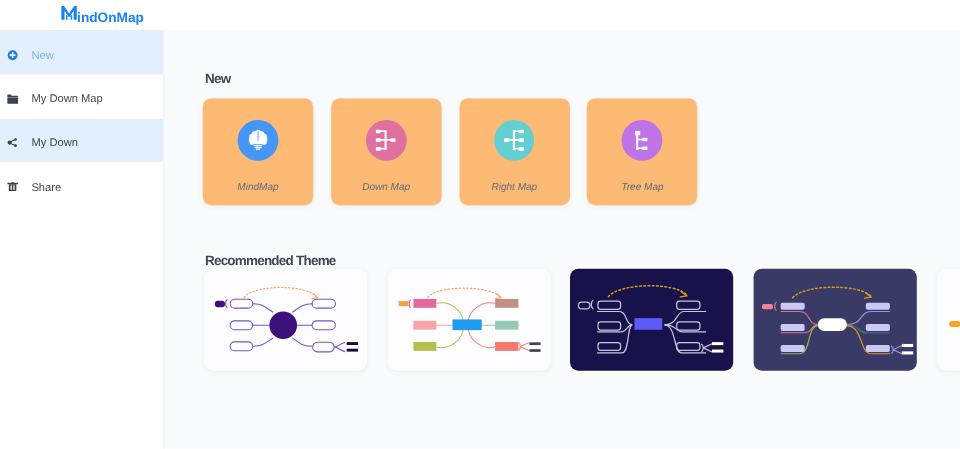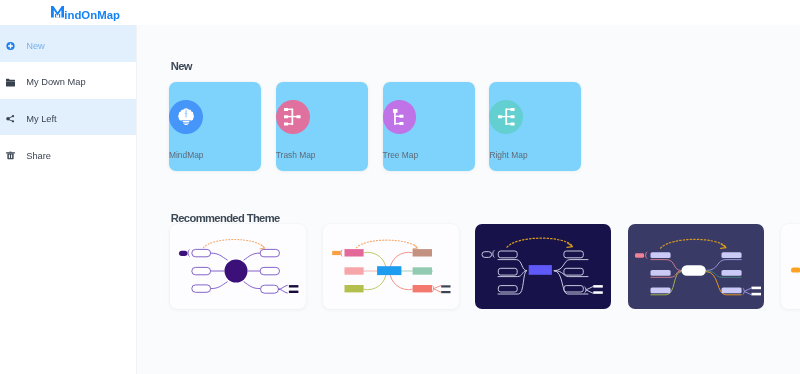--- a/index.html
+++ b/index.html
@@ -21,22 +21,22 @@
   .nav-item.selected .nav-label { color:#78b2ee; }
   .nav-icon { width:9px; height:9px; margin-right:11.6px; display:flex; align-items:center; justify-content:center; flex:none; }
 
   
   .main { position:absolute; left:136px; top:25px; width:664px; height:349px; background:#fafbfc; border-left:1px solid #f0f2f5; }
   .sect-title { font-size:11.2px; font-weight:bold; color:#3d4856; letter-spacing:-0.62px; }
   #new-title { position:absolute; left:33.8px; top:35.2px; }
   #theme-title { position:absolute; left:33.8px; top:187px; }
 
   .new-cards { position:absolute; left:32px; top:57px; display:flex; gap:14.8px; }
-  .new-card { width:92px; height:89px; background:#7dd3fc; border-radius:7px; box-shadow:0 1px 4px rgba(40,60,90,.055), 0 0 0 .6px rgba(40,60,90,.025);
-              display:flex; flex-direction:column; align-items:flex-start; cursor:pointer; }
+  .new-card { width:92px; height:89px; background:#fdba74; border-radius:7px; box-shadow:0 1px 4px rgba(40,60,90,.055), 0 0 0 .6px rgba(40,60,90,.025);
+              display:flex; flex-direction:column; align-items:center; cursor:pointer;font-style:italic; }
   .new-card .circ { width:33.8px; height:33.8px; border-radius:50%; margin-top:18.1px; display:flex; align-items:center; justify-content:center; }
   .new-card .lbl { font-size:8.4px; color:#5f6a78; margin-top:16px; white-space:nowrap; }
 
   .theme-cards { position:absolute; left:32.8px; top:199px; display:flex; gap:16.8px; }
   .theme-card { width:136px; height:85px; border-radius:7px; overflow:hidden; position:relative; cursor:pointer; }
   .theme-card.light { background:#fdfcfe; box-shadow:0 1px 4px rgba(40,60,90,.055), 0 0 0 .6px rgba(40,60,90,.02); }
   .theme-card svg { display:block; }
 </style>
 </head>
 <body>
@@ -77,21 +77,21 @@
     </div>
     <div class="nav-item active">
       <span class="nav-icon">
         <svg width="11.6" height="9.6" viewBox="0 0 116 96">
           <path d="M34 40 L88 16 M34 58 L88 80" stroke="#39414d" stroke-width="11" fill="none" stroke-linecap="round"></path>
           <circle cx="26" cy="48" r="23" fill="#39414d"></circle>
           <circle cx="90" cy="15" r="14.5" fill="#39414d"></circle>
           <circle cx="90" cy="81" r="14.5" fill="#39414d"></circle>
         </svg>
       </span>
-      <span class="nav-label">My Left</span>
+      <span class="nav-label">My Down</span>
     </div>
     <div class="nav-item">
       <span class="nav-icon">
         <svg width="9.9" height="9.8" viewBox="0 0 99 98">
           <path d="M38 2 h23 v8 h-23 z" fill="#39414d"></path>
           <rect x="1" y="10" width="97" height="12" rx="2" fill="#39414d"></rect>
           <path d="M15 23 h69 v54 a8 8 0 0 1 -8 8 h-53 a8 8 0 0 1 -8 -8 z" fill="#39414d"></path>
           <rect x="31" y="34" width="12" height="40" fill="#fff"></rect>
           <rect x="56" y="34" width="12" height="40" fill="#fff"></rect>
         </svg>
@@ -141,56 +141,56 @@
               <rect x="0" y="146" width="41" height="30" rx="3"></rect>
               <rect x="36" y="6" width="52" height="14"></rect>
               <rect x="36" y="79" width="52" height="14"></rect>
               <rect x="36" y="152" width="52" height="14"></rect>
               <rect x="75" y="6" width="17" height="164" rx="3"></rect>
               <rect x="88" y="79" width="42" height="14"></rect>
               <rect x="125" y="73" width="41" height="30" rx="3"></rect>
             </g>
           </svg>
         </span>
-        <span class="lbl">Trash Map</span>
-      </div>
-
-      <div class="new-card">
-        <span class="circ" style="background:#bf73e6">
-          <svg width="12.9" height="16.3" viewBox="0 0 129 163">
-            <g fill="#fff">
-              <rect x="0" y="0" width="45" height="38" rx="3"></rect>
-              <rect x="11" y="30" width="17" height="133" rx="3"></rect>
-              <rect x="24" y="66" width="45" height="14"></rect>
-              <rect x="24" y="139" width="45" height="14"></rect>
-              <rect x="64" y="58" width="41" height="30" rx="3"></rect>
-              <rect x="64" y="131" width="41" height="30" rx="3"></rect>
-            </g>
-          </svg>
-        </span>
-        <span class="lbl">Tree Map</span>
+        <span class="lbl">Down Map</span>
       </div>
 
       <div class="new-card">
         <span class="circ" style="background:#63cfd1">
           <svg width="16.6" height="17.6" viewBox="0 0 166 176">
             <g fill="#fff" transform="translate(166,0) scale(-1,1)">
               <rect x="0" y="0" width="41" height="30" rx="3"></rect>
               <rect x="0" y="73" width="41" height="30" rx="3"></rect>
               <rect x="0" y="146" width="41" height="30" rx="3"></rect>
               <rect x="36" y="6" width="52" height="14"></rect>
               <rect x="36" y="79" width="52" height="14"></rect>
               <rect x="36" y="152" width="52" height="14"></rect>
               <rect x="75" y="6" width="17" height="164" rx="3"></rect>
               <rect x="88" y="79" width="42" height="14"></rect>
               <rect x="125" y="73" width="41" height="30" rx="3"></rect>
             </g>
           </svg>
         </span>
         <span class="lbl">Right Map</span>
+      </div>
+
+      <div class="new-card">
+        <span class="circ" style="background:#bf73e6">
+          <svg width="12.9" height="16.3" viewBox="0 0 129 163">
+            <g fill="#fff">
+              <rect x="0" y="0" width="45" height="38" rx="3"></rect>
+              <rect x="11" y="30" width="17" height="133" rx="3"></rect>
+              <rect x="24" y="66" width="45" height="14"></rect>
+              <rect x="24" y="139" width="45" height="14"></rect>
+              <rect x="64" y="58" width="41" height="30" rx="3"></rect>
+              <rect x="64" y="131" width="41" height="30" rx="3"></rect>
+            </g>
+          </svg>
+        </span>
+        <span class="lbl">Tree Map</span>
       </div>
 
     </div>
 
     <div class="sect-title" id="theme-title">Recommended Theme</div>
 
     <div class="theme-cards">
 
       <div class="theme-card light">
         <svg width="136" height="85" viewBox="0 0 136 85">

